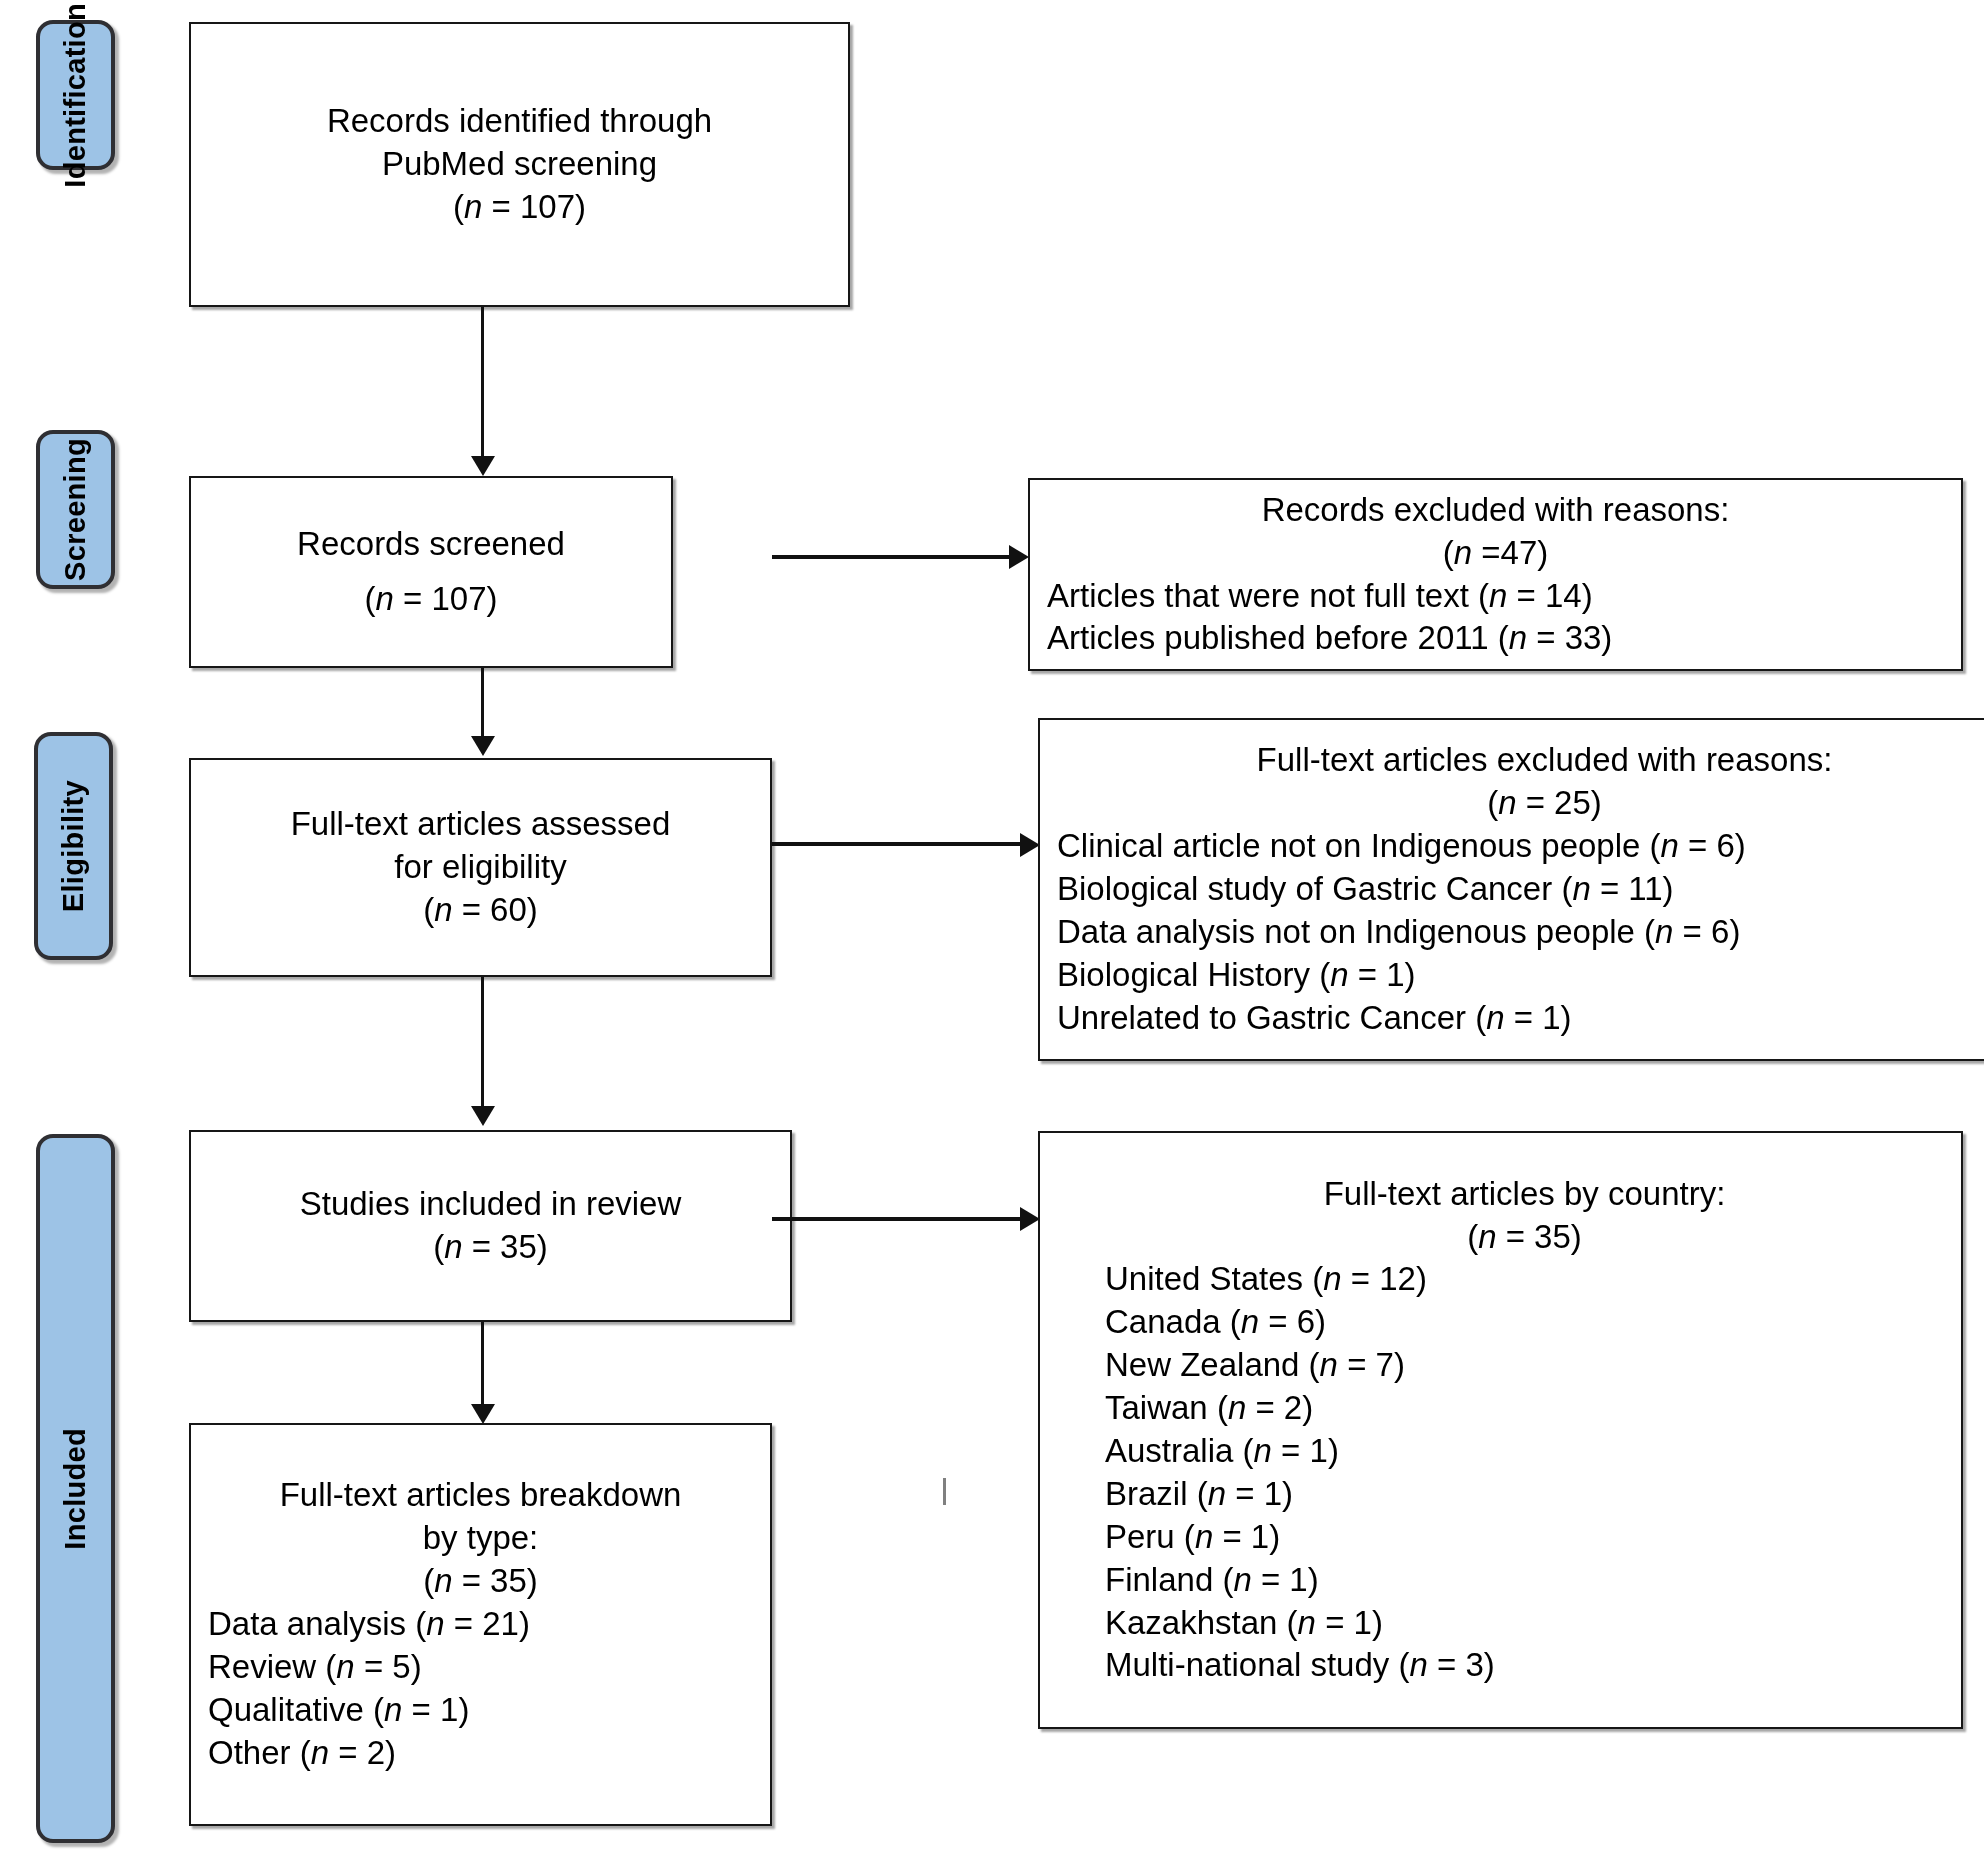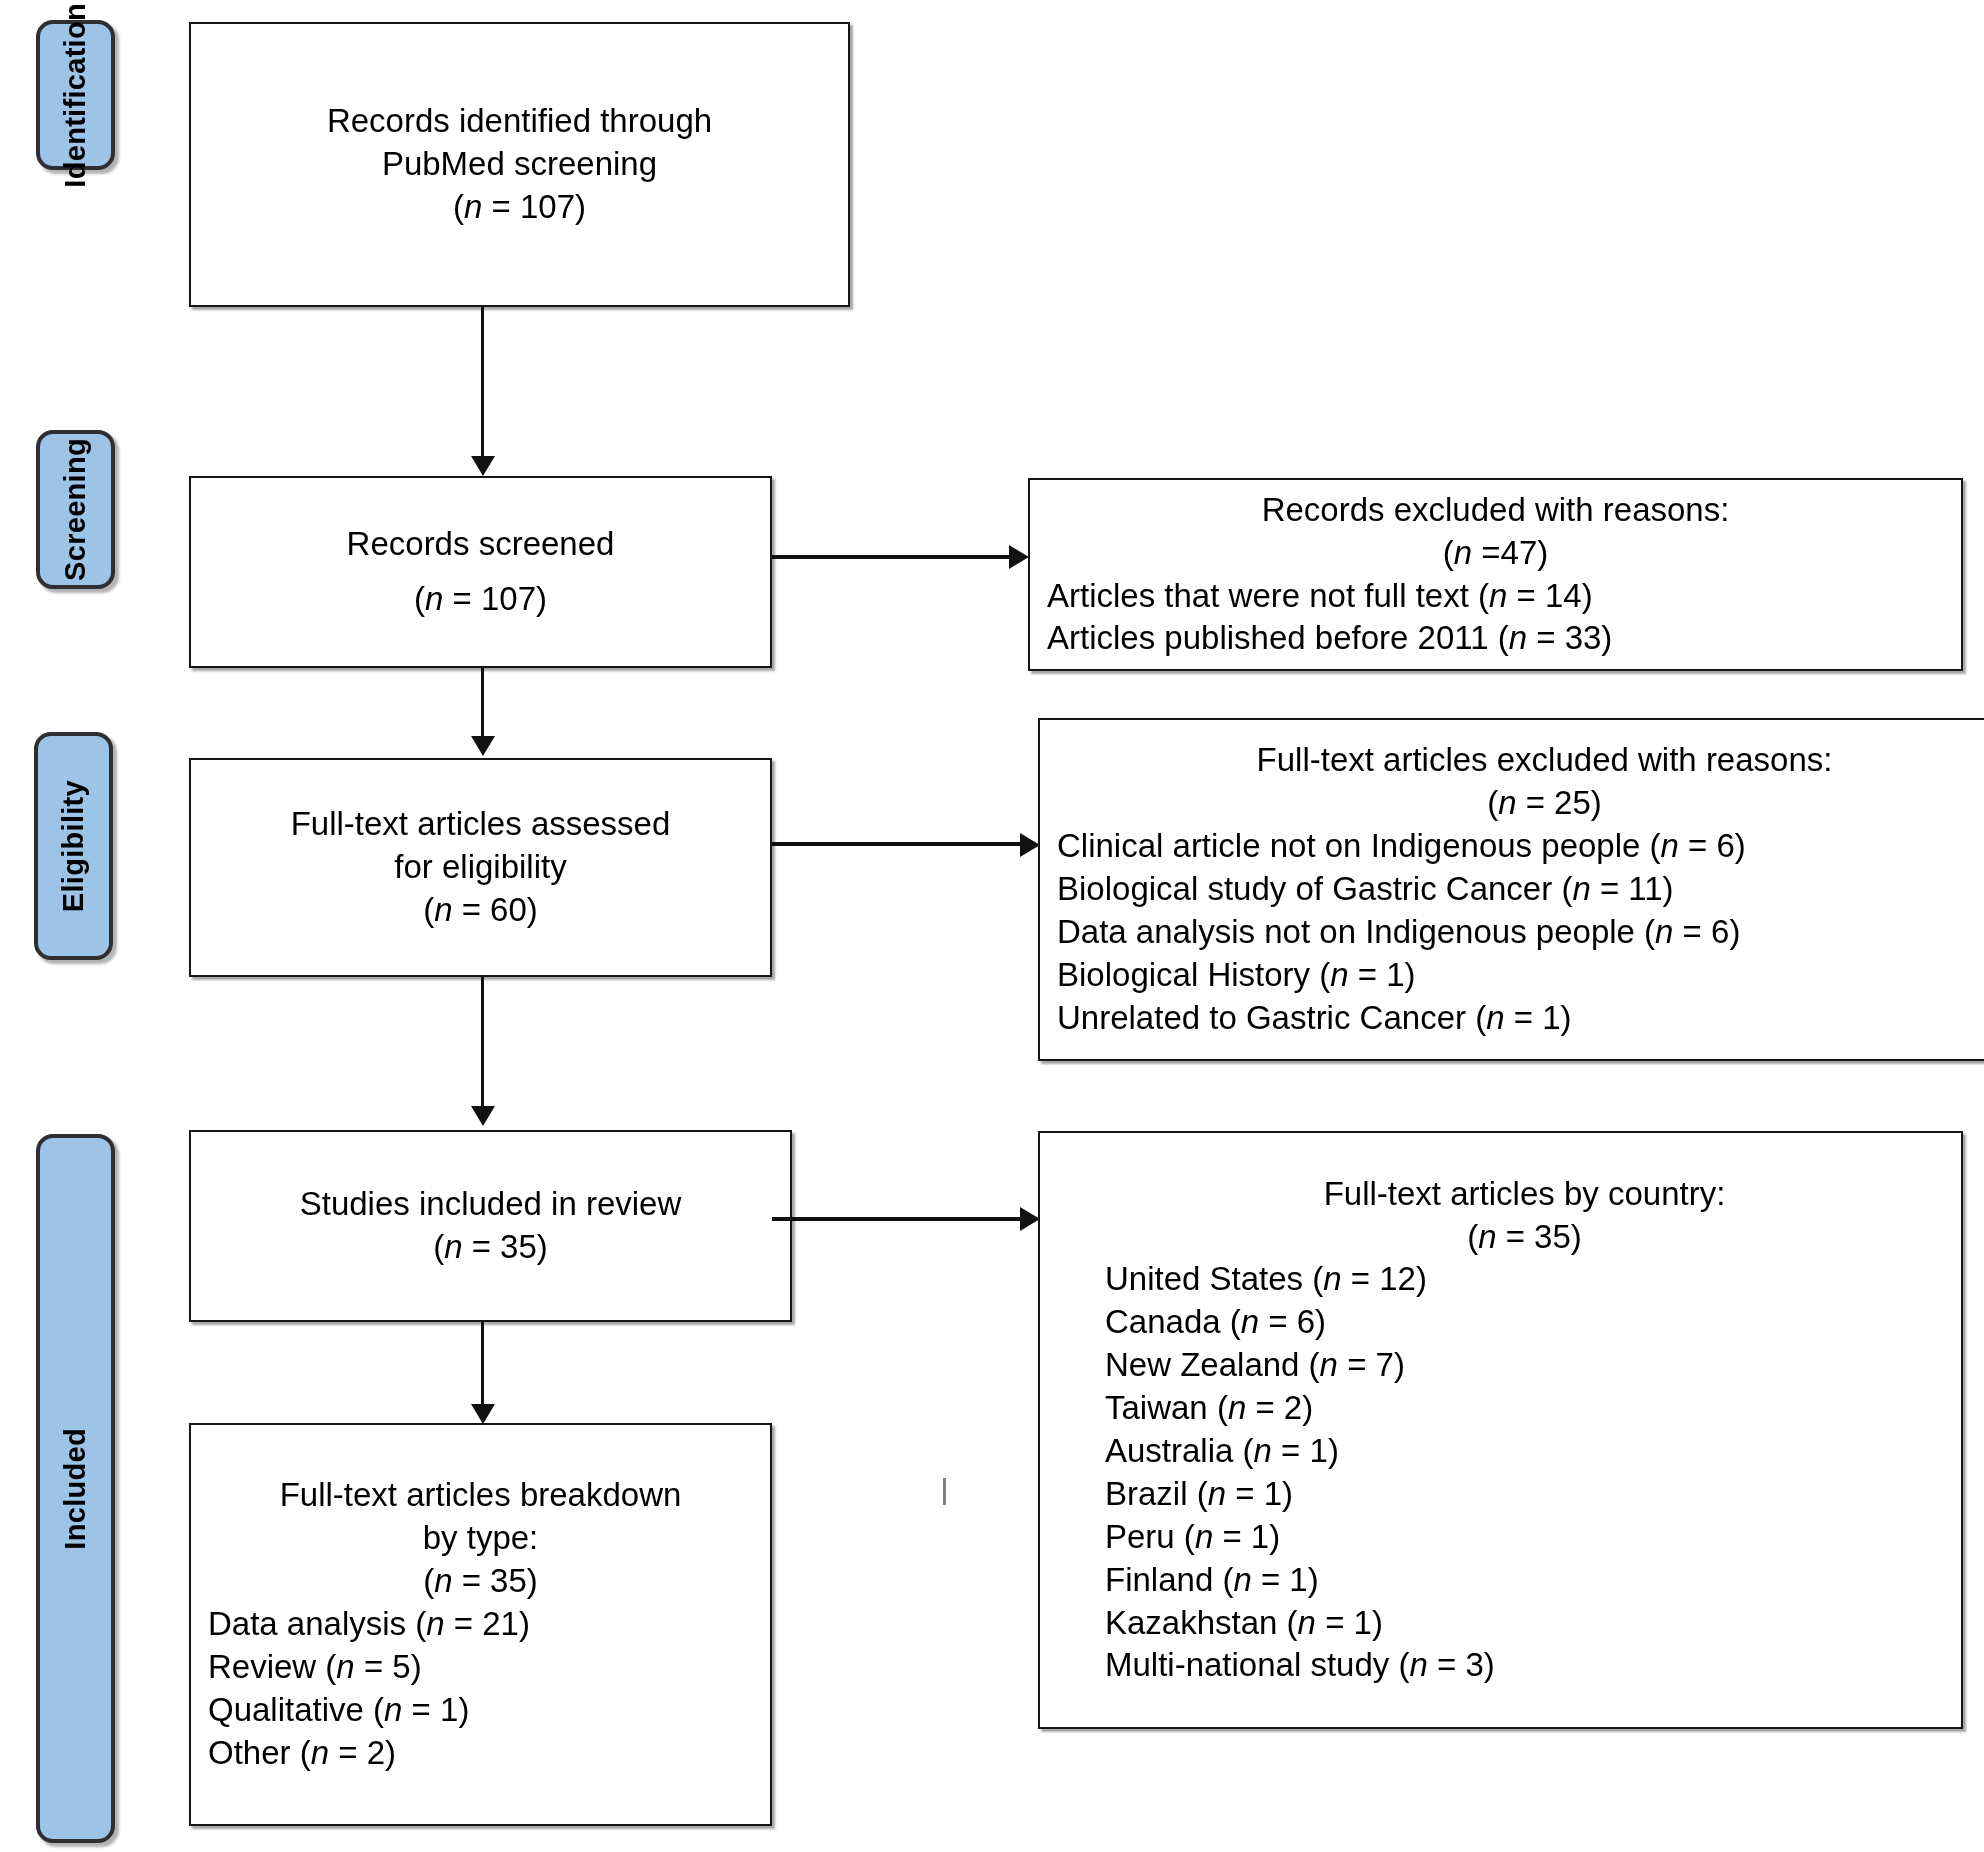--- a/index.html
+++ b/index.html
@@ -120,21 +120,21 @@
 
   <div class="flow-box" style="left:189px; top:22px; width:661px; height:285px;">
     <div class="box-text center">Records identified through</div>
     <div class="box-text center">PubMed screening</div>
     <div class="box-text center">(<span class="ital">n</span> = 107)</div>
   </div>
 
   <div class="v-line" style="left:481px; top:307px; height:154px;"></div>
   <div class="arrow-down" style="left:471px; top:456px;"></div>
 
-  <div class="flow-box" style="left:189px; top:476px; width:583px; height:192px;gap:12px;">
+  <div class="flow-box" style="left:189px; top:476px; width:484px; height:192px;gap:12px;">
     <div class="box-text center">Records screened</div>
     <div class="box-text center">(<span class="ital">n</span> = 107)</div>
   </div>
 
   <div class="h-line" style="left:772px; top:555px; width:240px;"></div>
   <div class="arrow-right" style="left:1009px; top:545px;"></div>
 
   <div class="v-line" style="left:481px; top:668px; height:73px;"></div>
   <div class="arrow-down" style="left:471px; top:736px;"></div>
 

